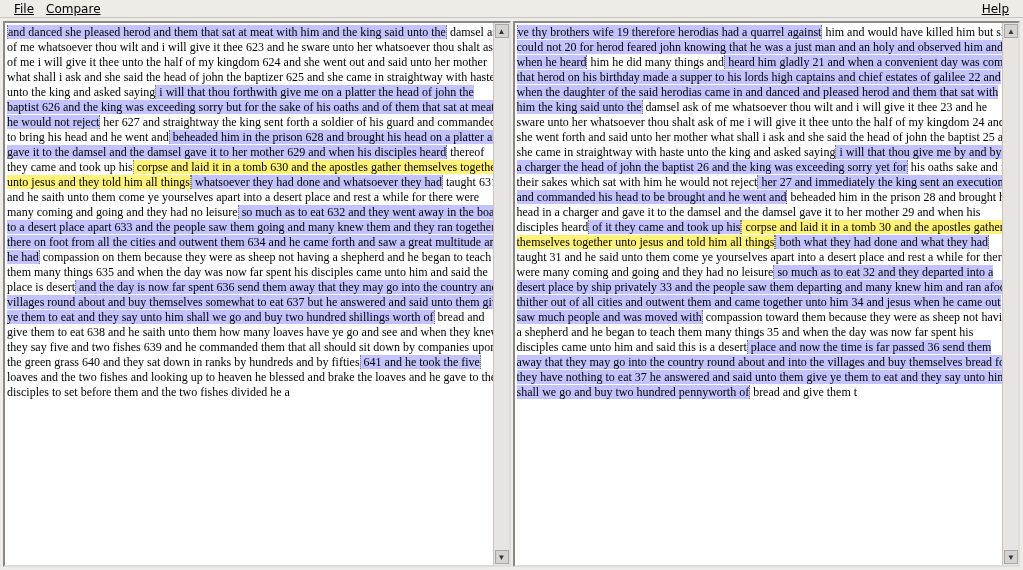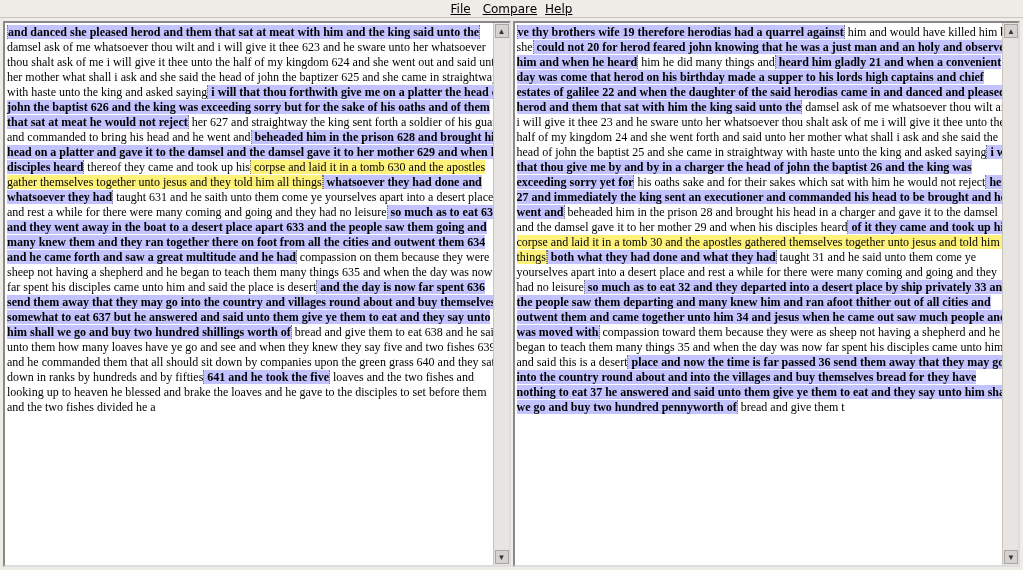--- a/index.html
+++ b/index.html
@@ -6,22 +6,22 @@
   body {
     font-family: "Bitstream Vera Sans", "DejaVu Sans", Verdana, sans-serif;
     font-size: 11px;
     background: #efebe7;
     width: 1023px;
     height: 570px;
     overflow: hidden;
   }
   .menubar {
     display: flex;
-    justify-content: center;
-    padding: 1px 18px;
+    justify-content: space-between;
+    padding: 1px 10px;
     border-bottom: 1px solid #c8c4c0;
     font-size: 12px;
     line-height: 16px;
     background: #efebe7;
     height: 18px;
   }
   .menubar .left { display: flex; gap: 4px; }
   .menu-item {
     padding: 0 4px;
     cursor: default;
@@ -46,21 +46,20 @@
     padding: 2px;
   }
   .fragments {
     word-break: break-word;
   }
   .frag { display: inline; }
   .common {
     background: #c3c3ff;
     border-right: 1px dotted #777;
     border-left: 1px dotted #777;
-    font-weight: bold;
   }
   .diff {
     background: #ffffff;
   }
   .highlight {
     background: #fff27a;
     border-right: 1px dotted #777;
     border-left: 1px dotted #777;
   }
   .scrollbar {

